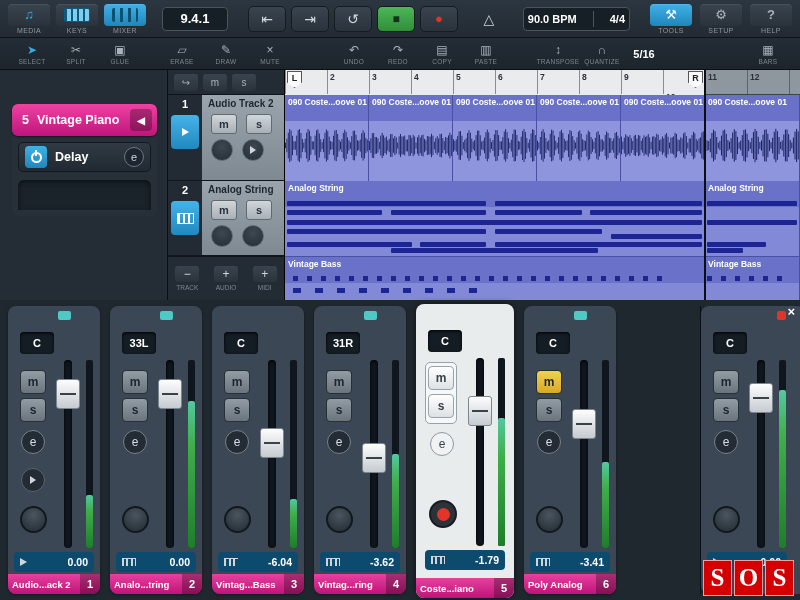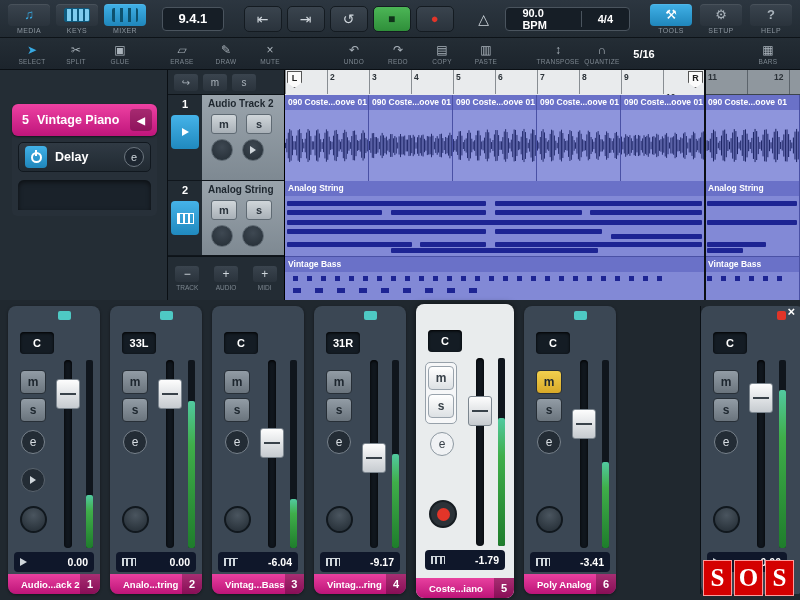--- a/index.html
+++ b/index.html
@@ -14,21 +14,21 @@
 .tbtn.active .ic{background:linear-gradient(#41b1e7,#1f86bb);color:#0d3a52}
 .tbtn.activew .ic{background:linear-gradient(#41b1e7,#1f86bb);color:#fff}
 .ic-keys{width:26px;height:14px;border-radius:2px;border:1px solid #0e5a7e;background:repeating-linear-gradient(90deg,#0e5a7e 0 2px,#7fccee 2px 6px)}
 .ic-mixer{width:26px;height:14px;border-radius:2px;background:repeating-linear-gradient(90deg,#0d516e 0 3px,transparent 3px 8px)}
 .timedisp{margin-left:10px;width:66px;height:24px;background:#161e26;border:1px solid #4a545e;border-radius:4px;color:#fff;font-size:13px;font-weight:bold;display:flex;align-items:center;justify-content:center}
 .transport{display:flex;gap:5px;margin-left:14px}
 .trbtn{width:38px;height:26px;border-radius:5px;background:linear-gradient(#3a444e,#2a333c);border:1px solid #141b21;color:#cfd6dc;font-size:14px;display:flex;align-items:center;justify-content:center;cursor:pointer}
 .trbtn.stop{background:linear-gradient(#4cb656,#2f8f3a);color:#10331a;font-size:12px}
 .trbtn .recdot{color:#e23529;font-size:13px}
 .metro{margin-left:8px;width:34px;height:26px;background:transparent;border:0;color:#cfd6dc;font-size:14px;display:flex;align-items:center;justify-content:center}
-.bpmbox{margin-left:auto;height:24px;background:#161e26;border:1px solid #4a545e;border-radius:4px;display:flex;align-items:center;padding:0 16px;gap:16px;font-size:11px;font-weight:bold;color:#fff}
+.bpmbox{margin-left:auto;height:24px;background:#161e26;border:1px solid #4a545e;border-radius:4px;display:flex;align-items:center;padding:0 4px;gap:16px;font-size:11px;font-weight:bold;color:#fff}
 .bpmdiv{width:1px;height:16px;background:#4a545e}
 .rgroup{display:flex;gap:8px;margin-left:14px}
 
 
 .row2{height:32px;background:linear-gradient(#242d35,#1c242c);display:flex;align-items:center;padding:0 10px;border-bottom:1px solid #0a0f14}
 .r2btn{width:44px;display:flex;flex-direction:column;align-items:center;cursor:pointer}
 .r2btn .ic{font-size:12px;height:15px;line-height:15px;color:#aab3bb}
 .r2btn .lb{font-size:6.5px;color:#7d8790;letter-spacing:.3px}
 .r2btn.blue .ic{color:#37a9e2}
 .gridval{color:#fff;font-size:11px;font-weight:bold;width:40px;text-align:center;cursor:pointer}
@@ -77,21 +77,21 @@
 .ruler{height:25px;background:#8f979e;position:relative;border-bottom:1px solid #3c444b}
 .loopzone{position:absolute;left:0;top:0;width:420px;height:25px;background:#e9ebed}
 .ticks{position:absolute;inset:0;background:repeating-linear-gradient(90deg,rgba(40,48,56,.5) 0 1px,transparent 1px 42px)}
 .rnums span{position:absolute;top:2px;font-size:8.5px;font-weight:bold;color:#2b3238}
 .flag{position:absolute;top:1px;width:15px;height:17px;background:#fbfbfb;border:1px solid #555;color:#222;font-size:9px;font-weight:bold;text-align:center;line-height:13px;clip-path:polygon(0 0,100% 0,100% 68%,50% 100%,0 68%);cursor:pointer;z-index:3}
 .lane{position:relative;display:flex}
 .lane-audio{height:86px;background:#5b63b8}
 .lane-midi{height:75px;background:#5b63b8}
 .lane-bass{height:44px;background:#5b63b8;border-top:1px solid #4a51a5}
 .clip{position:relative;background:#8e95dc;border-right:1px solid #4a51a5;overflow:hidden;cursor:pointer}
-.chead{height:15px;background:#6a71c8;color:#fff;font-size:8.5px;font-weight:bold;padding:2px 0 4px 3px;white-space:nowrap;overflow:hidden}
+.chead{height:26px;background:#6a71c8;color:#fff;font-size:8.5px;font-weight:bold;padding:2px 0 4px 3px;white-space:nowrap;overflow:hidden}
 .wave{position:absolute;left:0;right:0;top:15px;bottom:0}
 .mclip{position:relative;background:#8289d6;border-right:1px solid #4a51a5;overflow:hidden;cursor:pointer}
 .notes{position:absolute;left:2px;right:2px;top:17px;bottom:2px}
 .note{position:absolute;height:5px;background:#1d2493;border-radius:1px}
 .bd1{position:absolute;left:2%;top:44%;height:5px;width:90%;background:repeating-linear-gradient(90deg,#1d2493 0 5px,transparent 5px 14px)}
 .bd2{position:absolute;left:2%;top:72%;height:5px;width:46%;background:repeating-linear-gradient(90deg,#1d2493 0 8px,transparent 8px 22px)}
 .playhead{position:absolute;left:419px;top:0;bottom:0;width:2px;background:#0b0f14;z-index:5;cursor:ew-resize}
 
 
 .mixer{height:300px;background:#20282f;position:relative;display:flex;align-items:flex-start;padding:6px 0 0 8px;gap:10px}
@@ -104,25 +104,25 @@
 .mbtn.on{background:linear-gradient(#f2d04e,#d8a928)}
 .ebtn{position:absolute;top:124px;left:13px;width:24px;height:24px;border-radius:50%;background:#232c35;border:1px solid #78828c;color:#d7dde2;font-size:12px;display:flex;align-items:center;justify-content:center;cursor:pointer}
 .spkbtn{position:absolute;top:162px;left:13px;width:24px;height:24px;border-radius:50%;background:#232c35;border:1px solid #5a646e;display:flex;align-items:center;justify-content:center;cursor:pointer}
 .knob{position:absolute;top:200px;left:12px;width:27px;height:27px;border-radius:50%;background:radial-gradient(circle at 50% 32%,#4a555f,#212a32);border:2px solid #11181e;cursor:pointer}
 .fader{position:absolute;top:54px;left:48px;width:24px;height:188px;cursor:ns-resize}
 .ftrack{position:absolute;left:8px;top:0;bottom:0;width:8px;background:#10161d;border-radius:4px;box-shadow:inset 0 1px 3px #000}
 .fhandle{position:absolute;left:0;width:24px;height:30px;background:linear-gradient(#fdfdfd,#c6cbd0);border:1px solid #7c868f;border-radius:3px}
 .fhandle::after{content:"";position:absolute;left:3px;right:3px;top:13px;height:2px;background:#39424a}
 .meter{position:absolute;top:54px;left:78px;width:7px;height:188px;background:#10161d;border-radius:2px}
 .mfill{position:absolute;bottom:0;left:0;right:0;background:linear-gradient(to top,#1f7d2c,#3fae4a 70%,#52c9a0);border-radius:2px}
-.dbrow{position:absolute;top:246px;left:6px;width:80px;height:20px;background:#0f172a;border-radius:4px;display:flex;align-items:center;justify-content:space-between;padding:0 6px}
+.dbrow{position:absolute;top:246px;left:6px;width:80px;height:20px;background:#0c4a6e;border-radius:4px;display:flex;align-items:center;justify-content:space-between;padding:0 6px}
 .kmini{width:14px;height:8px;border-top:1px solid #cfd6db;background:repeating-linear-gradient(90deg,#cfd6db 0 2px,transparent 2px 4.5px)}
 .pmini{width:0;height:0;border-top:4px solid transparent;border-bottom:4px solid transparent;border-left:7px solid #cfd6db}
 .dbval{font-size:10.5px;font-weight:bold;color:#fff}
-.chlabel{position:absolute;left:0;right:0;bottom:0;height:20px;background:linear-gradient(#e8409f,#bd1478);border-radius:0 0 8px 8px;display:flex;align-items:center;color:#fff;font-size:9.5px;font-weight:bold;padding-left:13px;overflow:hidden;cursor:pointer}
+.chlabel{position:absolute;left:0;right:0;bottom:0;height:20px;background:linear-gradient(#e8409f,#bd1478);border-radius:0 0 8px 8px;display:flex;align-items:center;color:#fff;font-size:9.5px;font-weight:bold;padding-left:4px;overflow:hidden;cursor:pointer}
 .chnum{margin-left:auto;width:20px;height:20px;background:rgba(0,0,0,.28);display:flex;align-items:center;justify-content:center;font-size:11px;border-radius:0 0 8px 0}
 
 .strip.sel{width:98px;height:294px;background:#e9eced;margin-top:-2px;box-shadow:0 0 6px rgba(0,0,0,.6)}
 .sel .msframe{position:absolute;top:58px;left:9px;width:32px;height:62px;border:1px solid #97a1aa;border-radius:5px;background:#f6f7f8}
 .sel .mbtn,.sel .sbtn{left:12px;width:26px;background:linear-gradient(#fff,#dde1e4);border:1px solid #99a3ac;color:#39424a}
 .sel .mbtn{top:62px}.sel .sbtn{top:90px}
 .sel .ebtn{top:128px;left:14px;background:#f0f2f4;border-color:#8d98a1;color:#39424a}
 .sel .recbtn{position:absolute;top:196px;left:13px;width:28px;height:28px;border-radius:50%;background:#2b3238;border:2px solid #171d22;display:flex;align-items:center;justify-content:center;cursor:pointer}
 .sel .recbtn::after{content:"";width:13px;height:13px;border-radius:50%;background:#e23529}
 .sel .fader{left:52px}.sel .meter{left:82px}
@@ -358,21 +358,21 @@
             <span style="left: 45px;">2</span>
             <span style="left: 87px;">3</span>
             <span style="left: 129px;">4</span>
             <span style="left: 171px;">5</span>
             <span style="left: 213px;">6</span>
             <span style="left: 255px;">7</span>
             <span style="left: 297px;">8</span>
             <span style="left: 339px;">9</span>
             <span style="left: 381px; margin-top: 20px;">10</span>
             <span style="left: 423px;">11</span>
-            <span style="left: 489px; text-align: center;">12</span>
+            <span style="left: 465px; text-align: center;">12</span>
           </div>
         <div class="flag" style="left:2px">L</div>
         <div class="flag" style="left:403px">R</div>
       </div>
 
       <div class="lane lane-audio">
         <div class="clip" style="width:84px">
             <div class="chead">090 Coste...oove 01</div>
             <div class="wave"><svg viewBox="0 0 100 66" preserveAspectRatio="none" width="100%" height="100%">
                 <g fill="#1d2566">
@@ -903,21 +903,21 @@
       <div class="knob"></div>
       <div class="fader">
           <div class="ftrack"></div>
           <div class="fhandle" style="top: 44%;"></div>
         </div>
       <div class="meter">
           <div class="mfill" style="height: 50%;"></div>
         </div>
       <div class="dbrow">
           <span class="kmini"></span>
-          <span class="dbval">-9.17</span>
+          <span class="dbval">-3.62</span>
         </div>
       <div class="chlabel">
           <span>Vintag...ring</span>
           <span class="chnum">4</span>
         </div>
     </div>
 
     <div class="strip sel">
       <div class="pan">C</div>
       <div class="msframe"></div>

